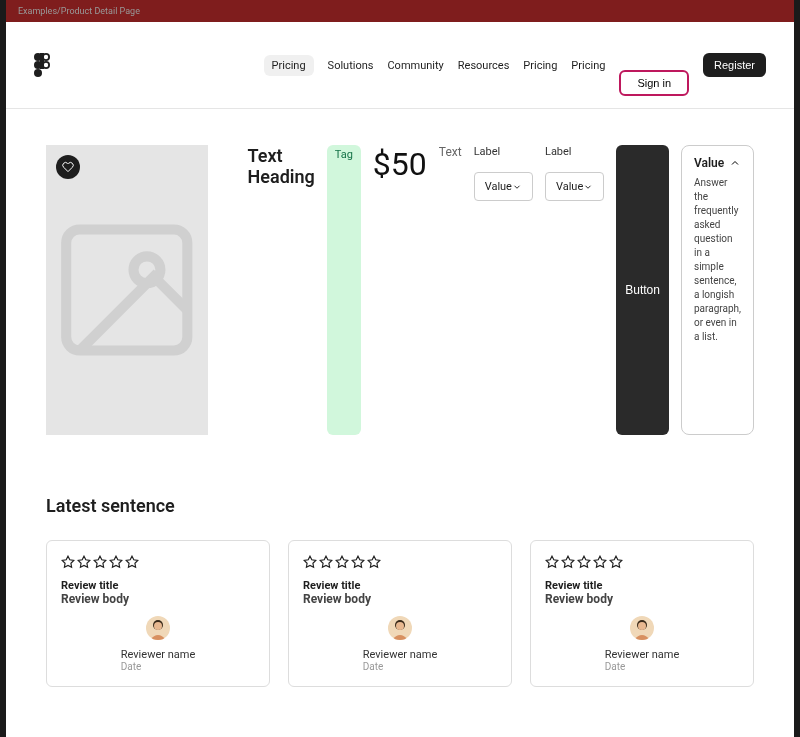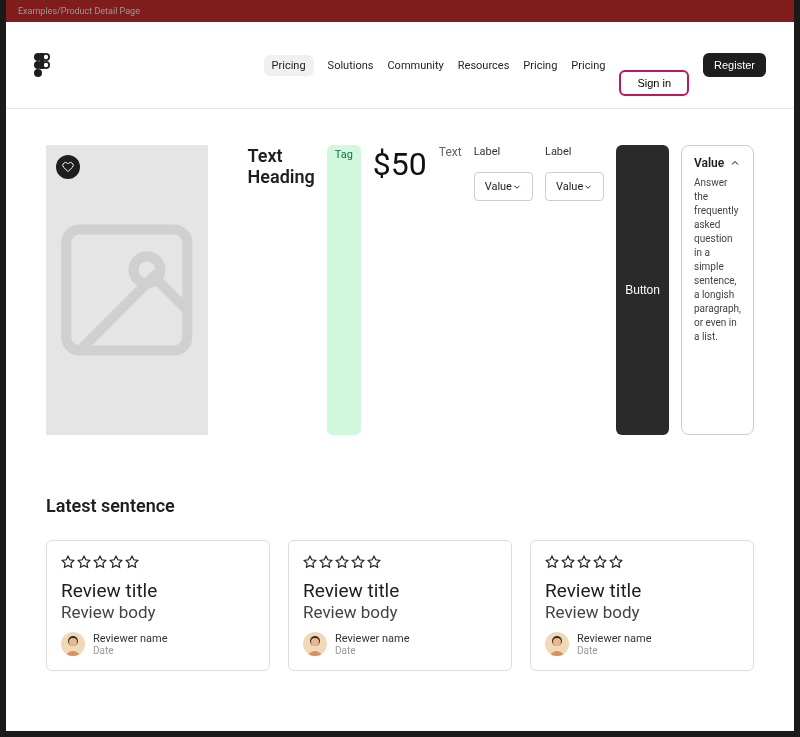--- a/index.html
+++ b/index.html
@@ -29,23 +29,23 @@
     .select-label { font-size: 11px; color: #333; }
     .select { border: 1px solid #ccc; border-radius: 4px; padding: 7px 10px; font-size: 11px; display: flex; justify-content: space-between; align-items: center; background: #fff; cursor: pointer; }
     .big-btn { background: #2a2a2a; color: #fff; border: none; padding: 9px; border-radius: 6px; font-size: 12px; cursor: pointer; }
     .accordion { border: 1px solid #ccc; border-radius: 8px; padding: 10px 12px; }
     .acc-head { display: flex; justify-content: space-between; align-items: center; font-weight: 600; font-size: 12px; cursor: pointer; }
     .acc-body { font-size: 10px; color: #444; margin-top: 6px; line-height: 1.4; }
     .reviews-head { font-size: 18px; font-weight: 600; margin-top: 60px; margin-bottom: 24px; }
     .reviews { display: flex; gap: 18px; }
     .review { flex: 1; border: 1px solid #ddd; border-radius: 6px; padding: 14px; display: flex; flex-direction: column; gap: 10px; }
     .stars { display: flex; gap: 2px; }
-    .review-title { font-size: 19px; font-weight: 400; }
-    .review-body { font-size: 17px; color: #444; }
-    .reviewer { display: flex; align-items: center; gap: 8px; }
+    .review-title { font-size: 11px; font-weight: 700; }
+    .review-body { font-size: 12px; color: #444; font-weight: bold; }
+    .reviewer { display: flex; align-items: center; gap: 8px; flex-direction: column; }
     .avatar { width: 24px; height: 24px; border-radius: 50%; overflow: hidden; }
     .reviewer-name { font-size: 11px; color: #333; }
     .reviewer-date { font-size: 10px; color: #999; }
   </style>
 </head>
 <body>
 
 <div class="canvas">
   <div class="breadcrumb">Examples/Product Detail Page</div>
   <div class="page">

